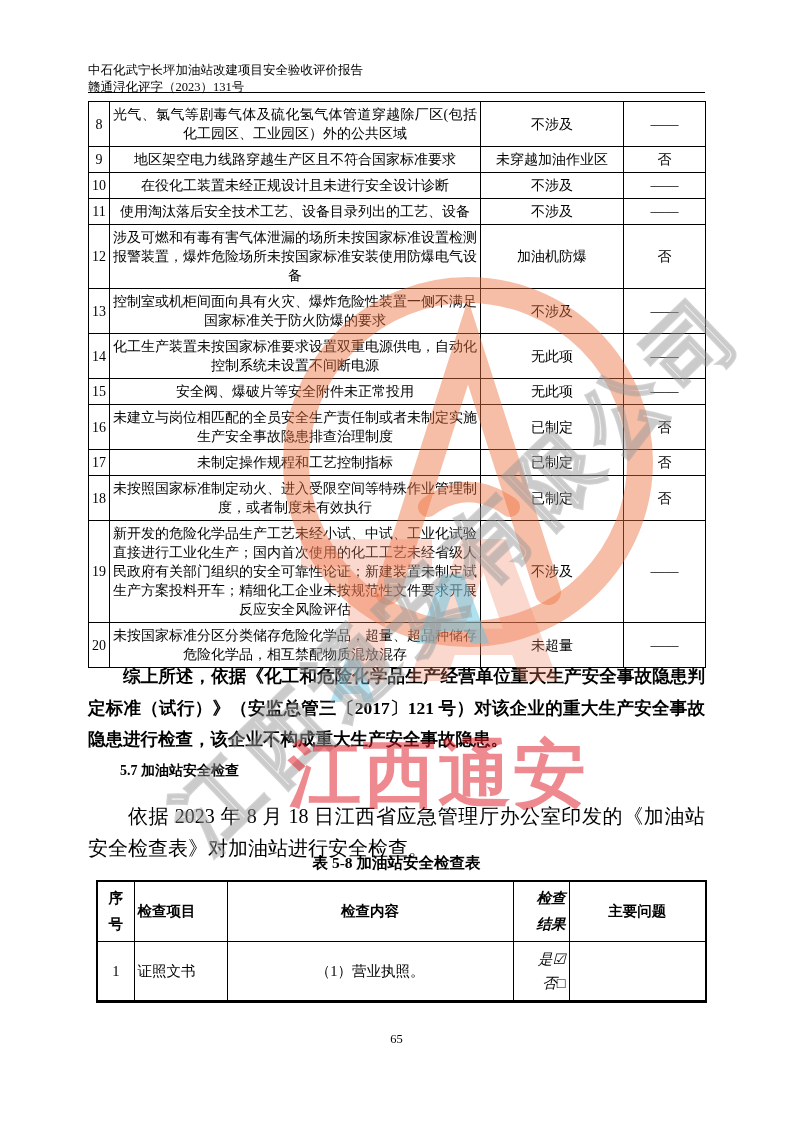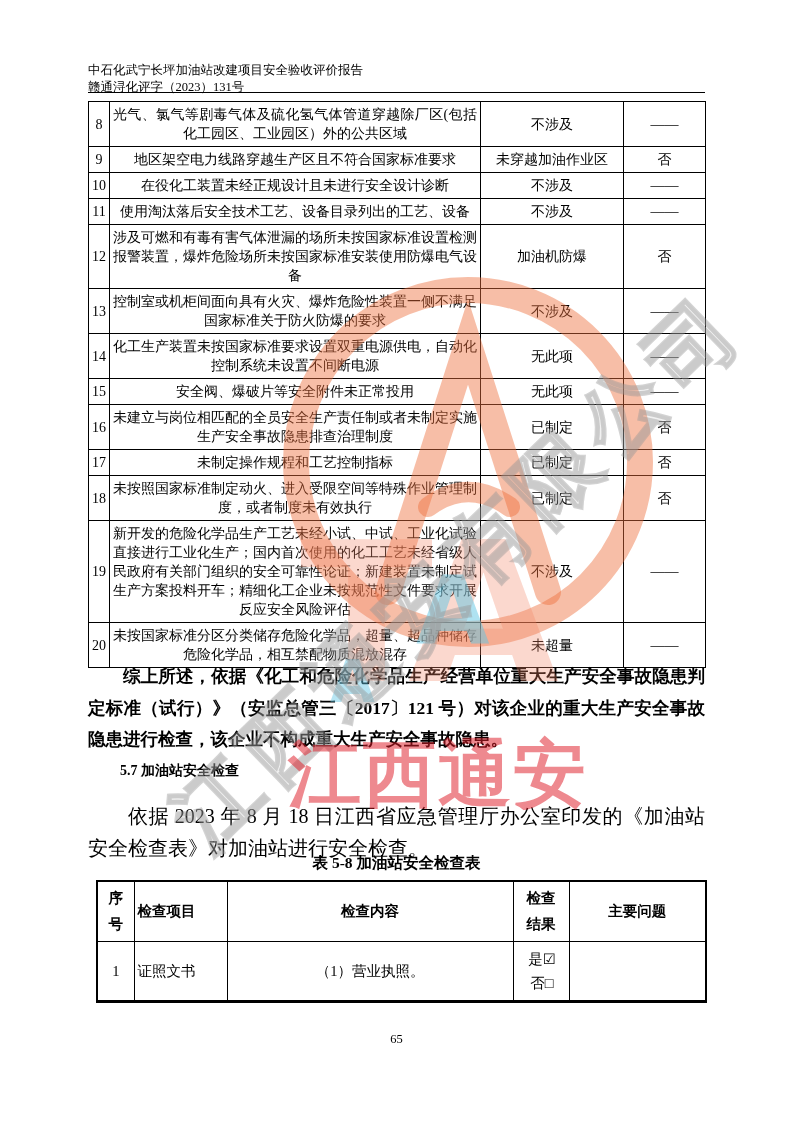--- a/index.html
+++ b/index.html
@@ -39,21 +39,21 @@
   
   .t2 { position:absolute; left:96px; top:880px; width:609px;
         font-size:14.5px; line-height:22px; table-layout:fixed;
         border:2px solid #000; border-bottom:3px solid #000; }
   .t2 th, .t2 td { border:1.4px solid #000; padding:2px 3px; vertical-align:middle; }
   .t2 th { font-weight:bold; text-align:center; height:60px; }
   .t2 td { height:60px; }
   .t2 .w-no   { width:37px;  text-align:center; }
   .t2 .w-item { width:93px;  text-align:left; }
   .t2 .w-cont { width:286px; text-align:center;margin-left:32px; }
-  .t2 .w-res  { width:56px;  text-align:center; }
+  .t2 .w-res  { width:56px;  text-align:right;font-style:italic; }
   .t2 .w-prob { width:137px; text-align:center; }
   .vwrap { display:inline-block; word-break:break-all; line-height:26px; }
   .w1 { width:1.1em; } .w2 { width:2.2em; }
   .resline { line-height:24px; padding-left:2px; }
   
   .pageno { position:absolute; left:0; top:1032px; width:100%;
             text-align:center; font-size:12.5px; }
   
   .wm { position:absolute; pointer-events:none; z-index:5; }
   .wm-ring { left:278px; top:272px; }

